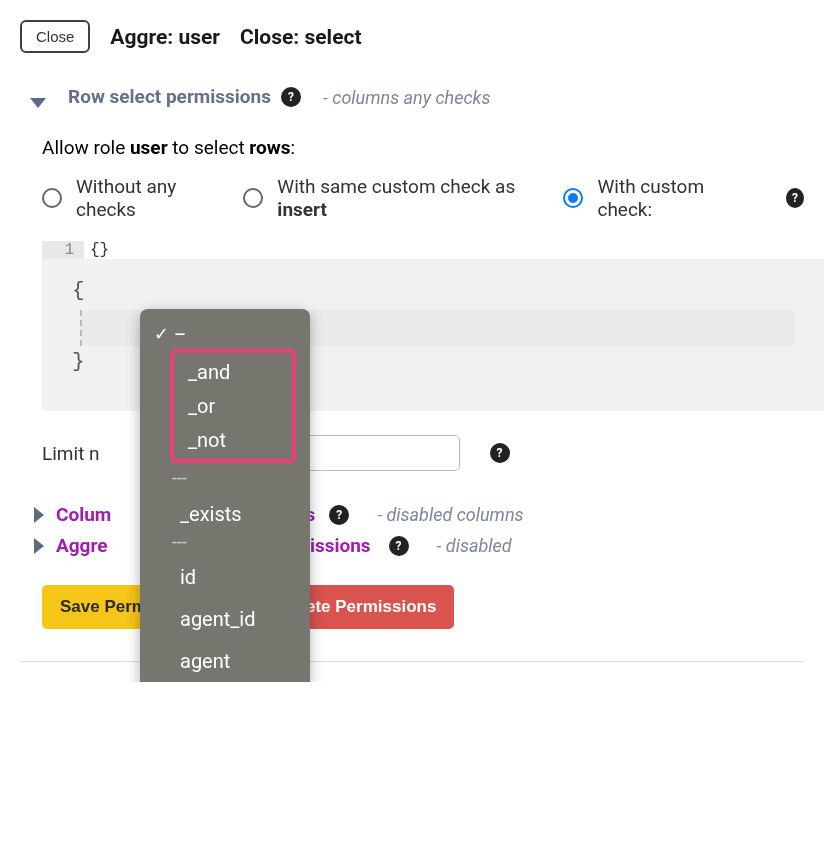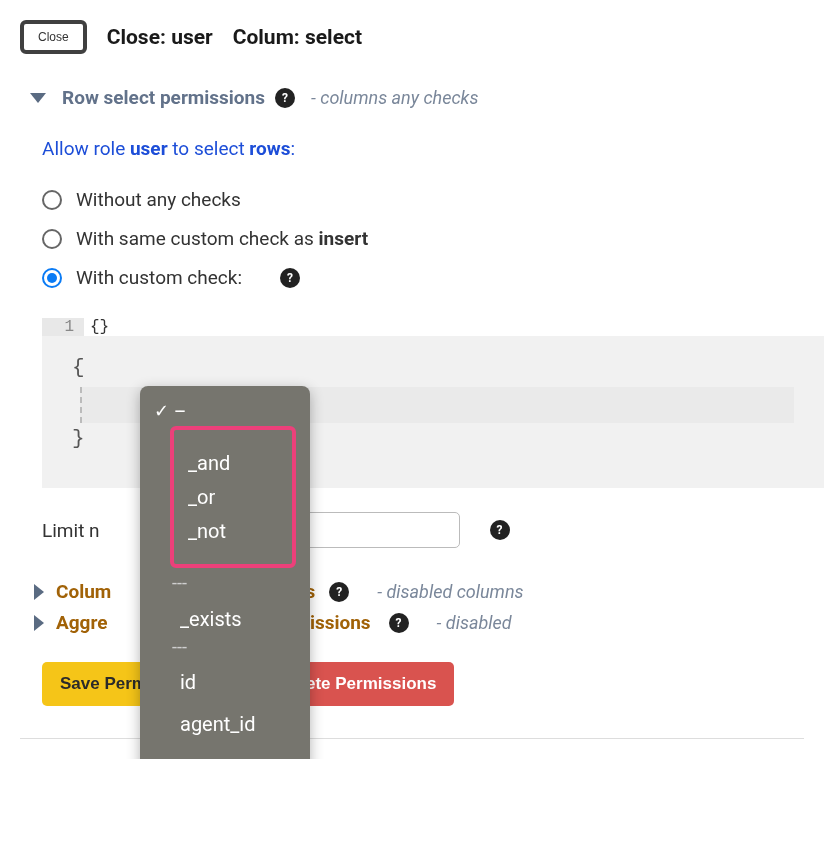--- a/index.html
+++ b/index.html
@@ -15,37 +15,37 @@
       width: 824px;
       background: #fff;
     }
     .header-row {
       display: flex;
       align-items: center;
       gap: 20px;
       margin-bottom: 32px;
     }
     .close-btn {
-      border: 4px solid #404040;
+      border: 2px solid #404040;
       background: #fff;
       border-radius: 6px;
       padding: 6px 14px;
-      font-size: 12px;
+      font-size: 15px;
       cursor: pointer;
       color: #333;
     }
     .header-label {
       font-size: 21px;
       font-weight: 700;
       color: #1a1a1a;
     }
     .section-title-row {
       display: flex;
-      align-items: center;
-      gap: 16px;
+      align-items: flex-end;
+      gap: 22px;
       margin-left: 10px;
       margin-bottom: 28px;
     }
     .chevron {
       width: 0;
       height: 0;
       display: inline-block;
     }
     .chevron-down {
       border-left: 8px solid transparent;
@@ -81,31 +81,31 @@
     .status-text {
       font-style: italic;
       color: #7a879a;
       font-size: 18px;
     }
     .content {
       margin-left: 22px;
     }
     .allow-text {
       font-size: 19px;
-      color: #1d4ed8;
-      margin-bottom: 28px;
+      color: #000000;
+      margin-bottom: 16px;
     }
     .bold {
       font-weight: 700;
     }
     .radio-group {
       display: flex;
-      flex-direction: column;
+      flex-direction: row;
       gap: 16px;
-      margin-bottom: 29px;
+      margin-bottom: 20px;
     }
     .radio-item {
       display: flex;
       align-items: center;
       gap: 14px;
       font-size: 19px;
       color: #333;
     }
     .radio-outer {
       width: 20px;
@@ -188,21 +188,21 @@
     .checkmark {
       font-size: 18px;
     }
     .dashes {
       letter-spacing: -1px;
     }
     .highlight-box {
       border: 4px solid #ec407a;
       border-radius: 6px;
       margin: 2px 0 4px 16px;
-      padding: 16px 6px;
+      padding: 2px 6px;
     }
     .dd-item {
       padding: 2px 8px;
       line-height: 1.5;
     }
     .dd-indent {
       margin-left: 18px;
       margin-top: 8px;
     }
     .dd-divider {
@@ -230,21 +230,21 @@
     .collapsed-section-row {
       display: flex;
       align-items: center;
       gap: 12px;
       margin-left: -8px;
       margin-bottom: 8px;
       font-size: 19px;
     }
     .collapsed-title {
       font-weight: 700;
-      color: #a16207;
+      color: #a21caf;
     }
     .button-row {
       display: flex;
       gap: 38px;
       margin-top: 28px;
     }
     .btn {
       border: none;
       border-radius: 5px;
       padding: 12px 18px;
@@ -276,24 +276,24 @@
     .agg-row-help-spacing {
       margin-left: 4px;
     }
   </style>
 </head>
 <body>
 
 <div class="header-row">
   <button class="close-btn">Close</button>
   <div>
-    <span class="header-label"><span>Close:</span> <span>user</span></span>
+    <span class="header-label"><span>Aggre:</span> <span>user</span></span>
   </div>
   <div>
-    <span class="header-label"><span>Colum:</span> <span>select</span></span>
+    <span class="header-label"><span>Close:</span> <span>select</span></span>
   </div>
 </div>
 
 <div class="section-title-row">
   <span class="chevron chevron-down"></span>
   <span class="section-title">
     <span>Row select permissions</span>
     <span class="help-icon">?</span>
   </span>
   <span class="status-text">- columns any checks</span>

